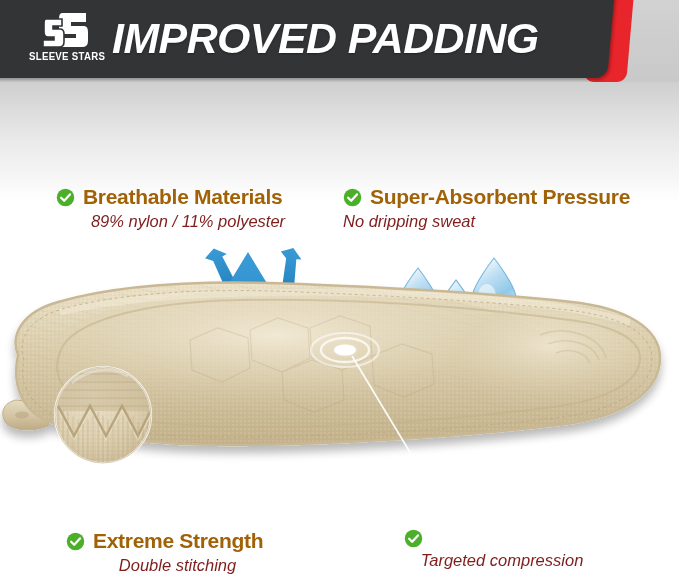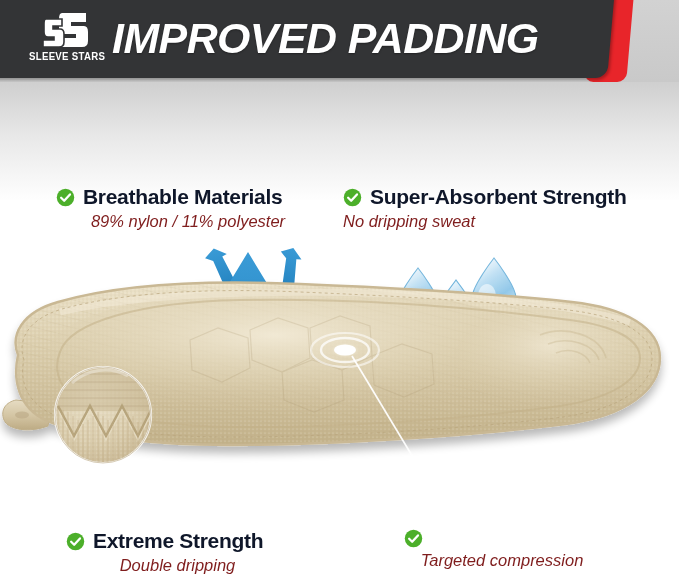--- a/index.html
+++ b/index.html
@@ -135,21 +135,21 @@
   }
   .check-icon {
     width: 19px;
     height: 19px;
     flex: 0 0 19px;
     display: block;
   }
   .feature-title {
     font-size: 21px;
     font-weight: bold;
-    color: #0f172a;
+    color: #a16207;
     letter-spacing: -0.3px;
     white-space: nowrap;
   }
   .feature-sub {
     font-size: 16.5px;
     font-style: italic;
     color: #7f1d1d;
     white-space: nowrap;
     margin-top: 3px;
   }
@@ -414,34 +414,34 @@
   </div>
   <div class="feature-sub">89% nylon / 11% polyester</div>
 </div>
 
 <div class="feature" id="feature-absorbent">
   <div class="feature-head">
     <svg class="check-icon" viewBox="0 0 20 20">
       <circle cx="10" cy="10" r="9.2" fill="#4caf2a"></circle>
       <path d="M5.4 10.3 L8.6 13.4 L14.7 6.8" fill="none" stroke="#ffffff" stroke-width="2.4" stroke-linecap="round" stroke-linejoin="round"></path>
     </svg>
-    <span class="feature-title">Super-Absorbent Strength</span>
+    <span class="feature-title">Super-Absorbent Pressure</span>
   </div>
   <div class="feature-sub">No dripping sweat</div>
 </div>
 
 <div class="feature" id="feature-strength">
   <div class="feature-head">
     <svg class="check-icon" viewBox="0 0 20 20">
       <circle cx="10" cy="10" r="9.2" fill="#4caf2a"></circle>
       <path d="M5.4 10.3 L8.6 13.4 L14.7 6.8" fill="none" stroke="#ffffff" stroke-width="2.4" stroke-linecap="round" stroke-linejoin="round"></path>
     </svg>
     <span class="feature-title">Extreme Strength</span>
   </div>
-  <div class="feature-sub">Double dripping</div>
+  <div class="feature-sub">Double stitching</div>
 </div>
 
 <div class="feature" id="feature-pressure">
   <div class="feature-head">
     <svg class="check-icon" viewBox="0 0 20 20">
       <circle cx="10" cy="10" r="9.2" fill="#4caf2a"></circle>
       <path d="M5.4 10.3 L8.6 13.4 L14.7 6.8" fill="none" stroke="#ffffff" stroke-width="2.4" stroke-linecap="round" stroke-linejoin="round"></path>
     </svg>
   </div>
   <div class="feature-sub">Targeted compression</div>

